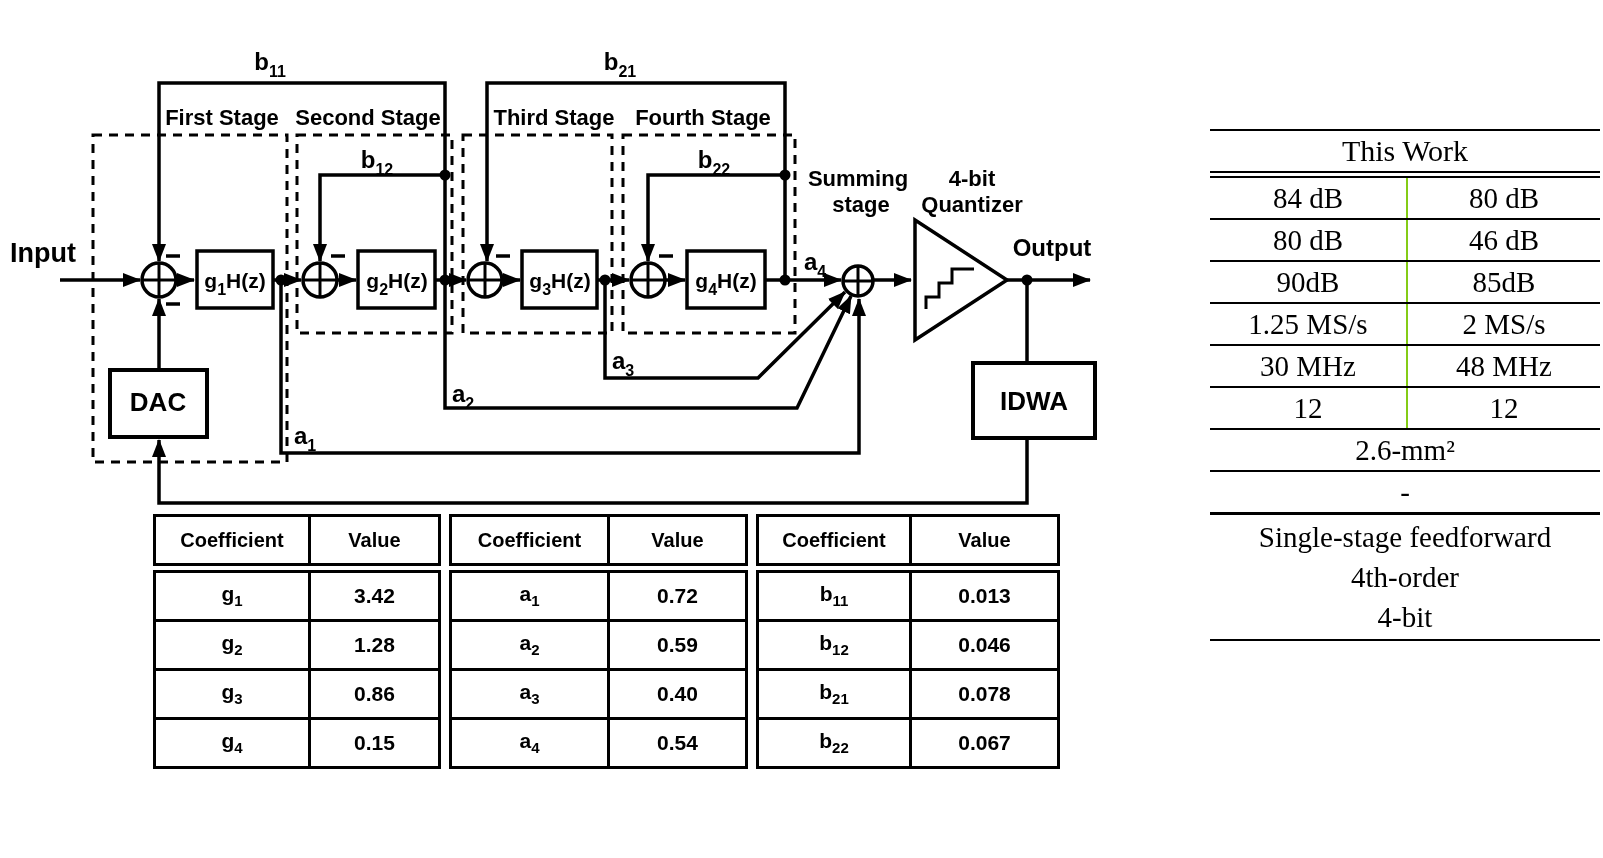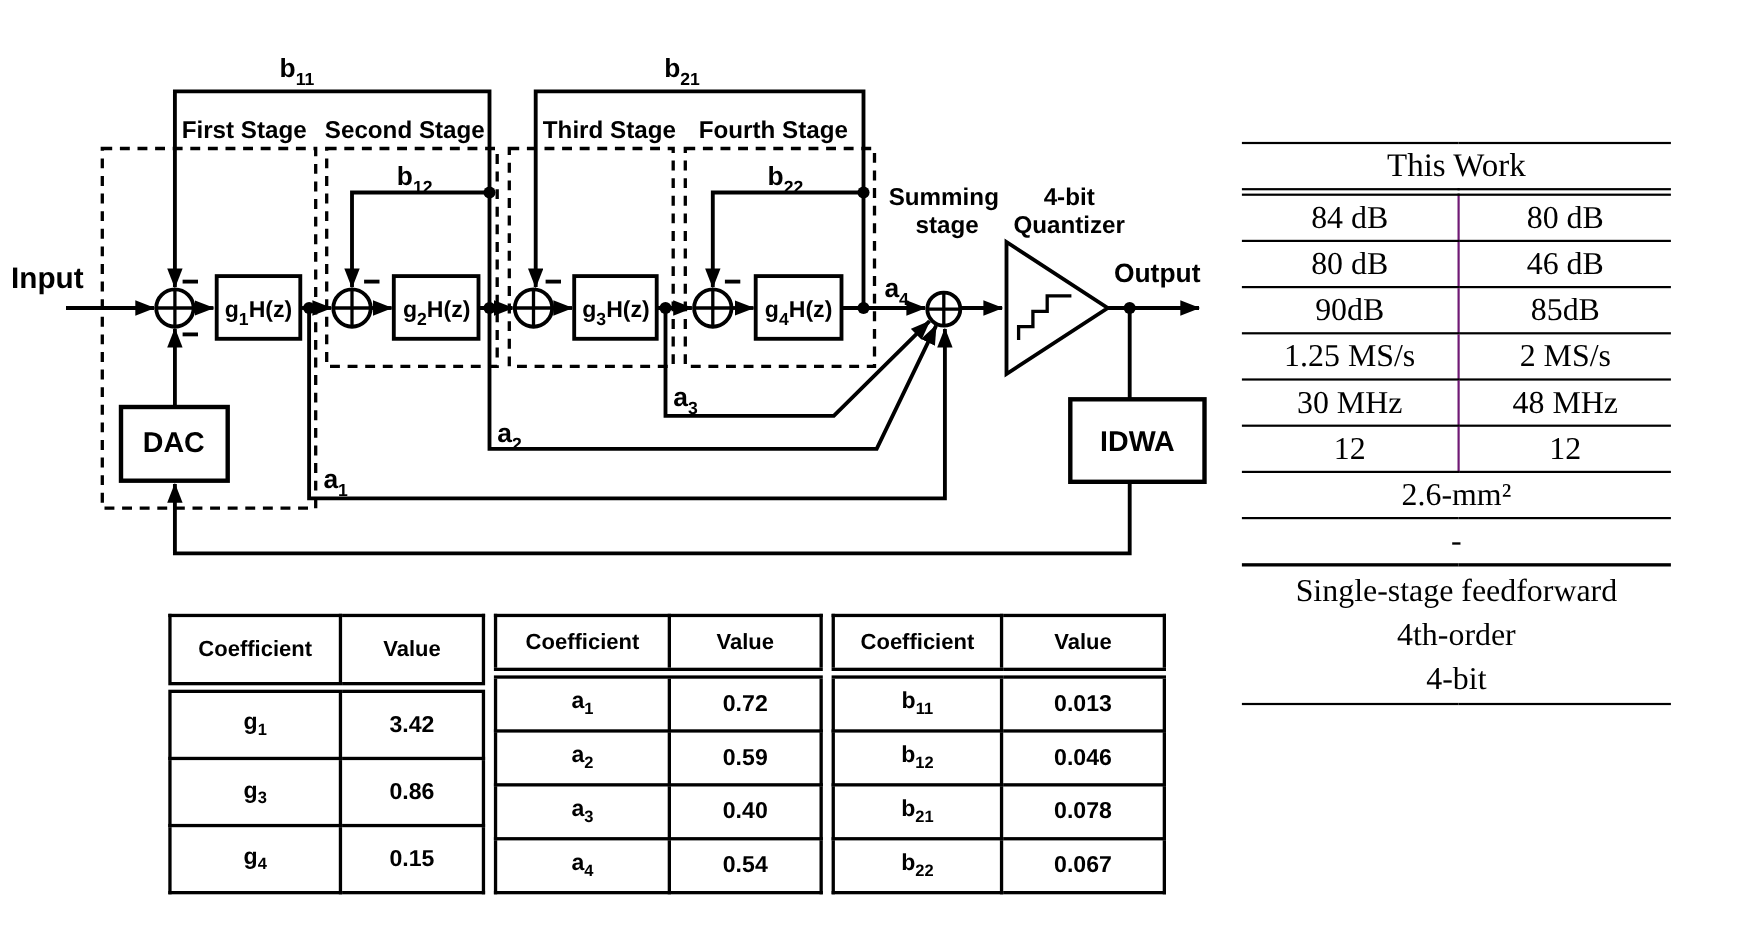--- a/index.html
+++ b/index.html
@@ -5,35 +5,35 @@
   html,body{margin:0;padding:0;background:#fff;}
   #canvas{position:relative;width:1603px;height:858px;background:#ffffff;overflow:hidden;
           font-family:"Liberation Sans",sans-serif;}
   svg text{fill:#000;}
   .dtxt{font-family:"Liberation Sans",sans-serif;font-weight:bold;}
   .t21{font-size:21px;} .t22{font-size:22px;} .t24{font-size:24px;}
   .t26{font-size:26px;} .t27{font-size:27px;}
   .sub{font-size:16px;}
 
   
-  .coef-wrap{position:absolute;left:153px;top:558px;display:flex;gap:8px;justify-content:space-between;}
+  .coef-wrap{position:absolute;left:153px;top:514px;display:flex;gap:8px;justify-content:space-between;}
   table.coef{border-collapse:collapse;table-layout:fixed;
              font-family:"Liberation Sans",sans-serif;font-weight:bold;font-size:21px;color:#000;}
   table.coef th,table.coef td{border:3px solid #000;text-align:center;vertical-align:middle;
              height:46px;padding:0;}
   table.coef th{border-bottom:10px double #000;font-size:20px;}
   table.coef sub{font-size:15px;font-weight:bold;}
 
   
-  table.spec{position:absolute;left:1129px;top:129px;border-collapse:collapse;
+  table.spec{position:absolute;left:1210px;top:129px;border-collapse:collapse;
              font-family:"Liberation Serif",serif;font-size:29px;color:#000;table-layout:fixed;}
   table.spec td{text-align:center;vertical-align:middle;border-bottom:2px solid #000;
              height:40px;padding:0 4px;}
   table.spec td.title{border-top:2px solid #000;border-bottom:7px double #000;font-size:30px;height:40px;}
-  table.spec td.lcol{border-right:2px solid #701a75;width:188px;}
+  table.spec td.lcol{border-right:2px solid #84cc16;width:188px;}
   table.spec td.rcol{width:184px;}
   table.spec tr.dashrow td{border-bottom:3px solid #000;}
   table.spec td.arch{height:auto;padding:2px 4px;}
   table.spec td.arch div{line-height:40px;}
 </style>
 </head>
 <body>
 
 <div id="canvas">
 
@@ -174,20 +174,24 @@
     <tbody>
           <tr>
       <th style="width:152px;">Coefficient</th>
       <th style="width:127px;">Value</th>
     </tr>
     <tr>
       <td><span>g</span><sub>1</sub></td>
       <td>3.42</td>
     </tr>
     <tr>
+      <td><span>g</span><sub>2</sub></td>
+      <td>1.28</td>
+    </tr>
+    <tr>
       <td><span>g</span><sub>3</sub></td>
       <td>0.86</td>
     </tr>
     <tr>
       <td><span>g</span><sub>4</sub></td>
       <td>0.15</td>
     </tr>
   </tbody>
       </table>
 

